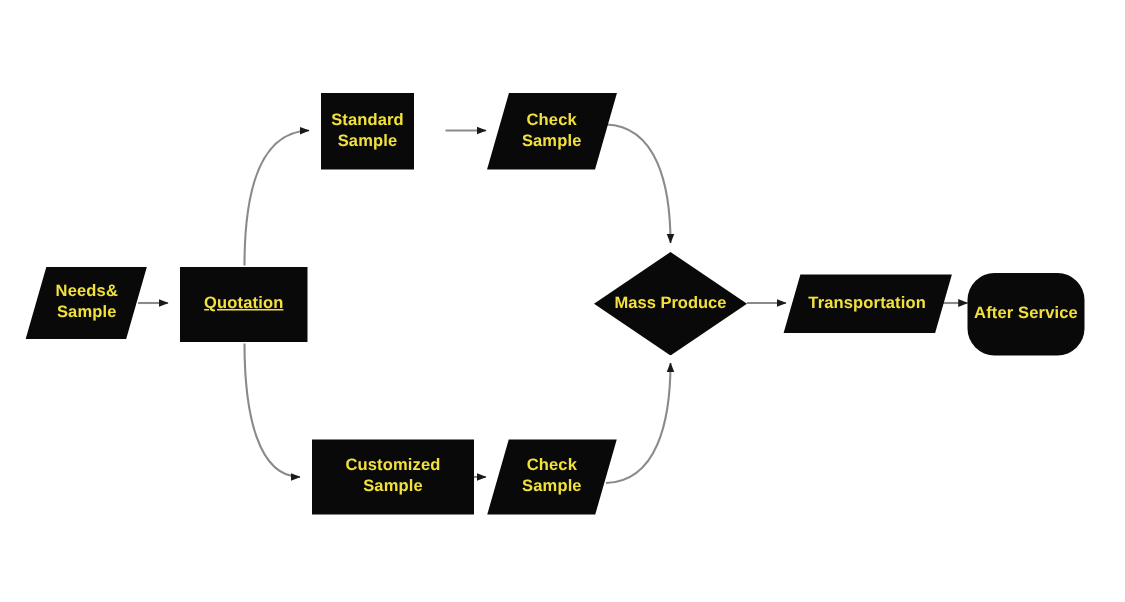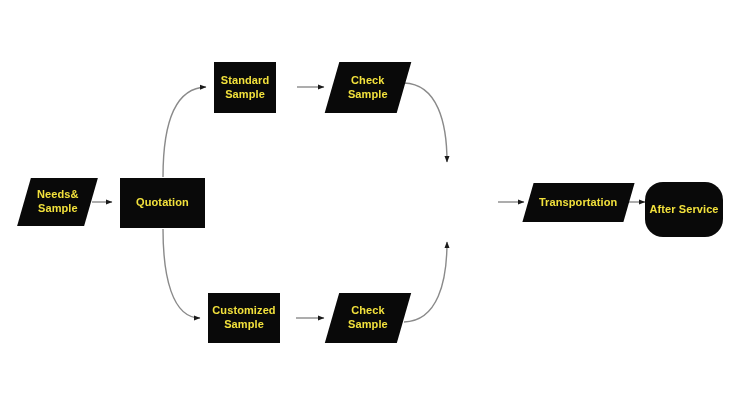--- a/index.html
+++ b/index.html
@@ -109,44 +109,48 @@
     <path d="M498,202 L524,202" fill="none" stroke="#8a8a8a" stroke-width="1.4" marker-end="url(#arrowhead)"></path>
 
     <path d="M628,202 L645,202" fill="none" stroke="#8a8a8a" stroke-width="1.4" marker-end="url(#arrowhead)"></path>
   </svg>
 
   <div class="node shape-parallelogram" style="left:24px; top:178px; width:67px; height:48px;">
     <span class="node-label">Needs&amp;
 Sample</span>
   </div>
 
-  <div class="node shape-rect" style="left:120px; top:178px; width:85px; height:50px;">
+  <div class="node shape-rect" style="left:120px; top:178px; width:85px; height:50px;text-decoration:underline;">
     <span class="node-label">Quotation</span>
   </div>
 
   <div class="node shape-rect" style="left:214px; top:62px; width:62px; height:51px;">
     <span class="node-label">Standard
 Sample</span>
   </div>
 
   <div class="node shape-parallelogram" style="left:332px; top:62px; width:72px; height:51px;">
     <span class="node-label">Check
 Sample</span>
   </div>
 
-  <div class="node shape-rect" style="left:208px; top:293px; width:72px; height:50px;">
+  <div class="node shape-rect" style="left:208px; top:293px; width:108px; height:50px;">
     <span class="node-label">Customized
 Sample</span>
   </div>
 
   <div class="node shape-parallelogram" style="left:332px; top:293px; width:72px; height:50px;">
     <span class="node-label">Check
 Sample</span>
   </div>
 
+  <div class="shape-diamond-wrap" style="left:396px; top:168px; width:102px; height:69px;">
+    <span class="shape-diamond-bg"></span>
+    <span class="node-label">Mass Produce</span>
+  </div>
 
   <div class="node shape-parallelogram" style="left:528px; top:183px; width:101px; height:39px;">
     <span class="node-label">Transportation</span>
   </div>
 
   <div class="node shape-stadium" style="left:645px; top:182px; width:78px; height:55px;">
     <span class="node-label">After Service</span>
   </div>
 
 </div>

